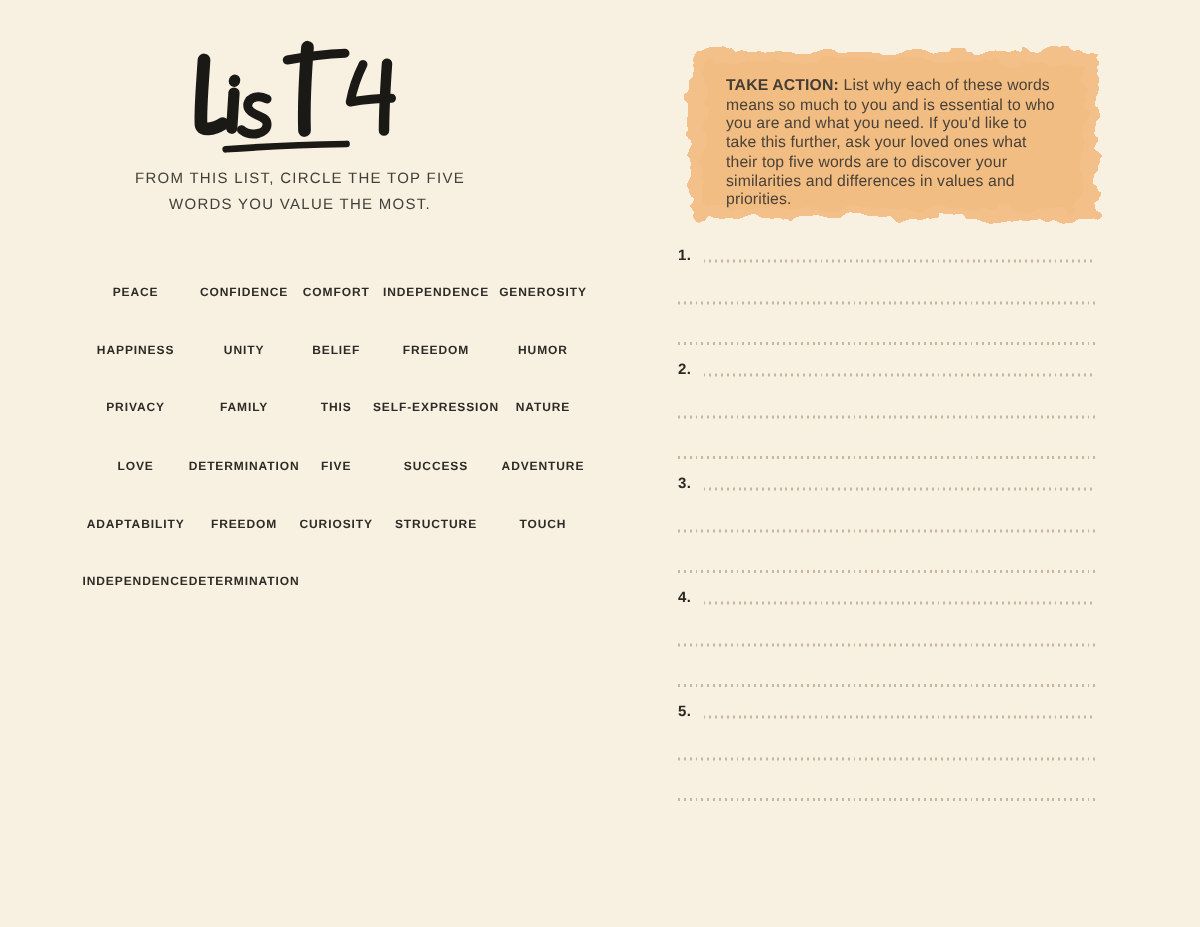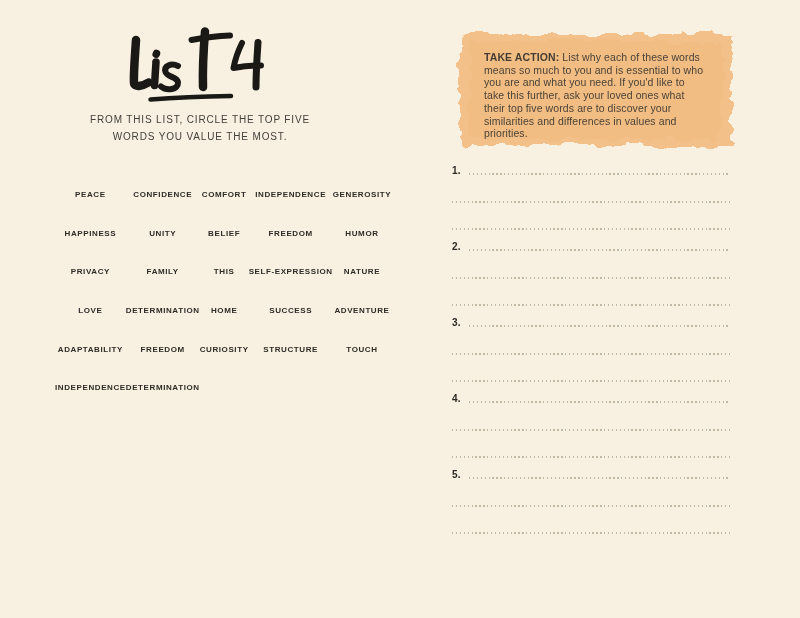--- a/index.html
+++ b/index.html
@@ -105,21 +105,21 @@
       <span class="word">BELIEF</span>
       <span class="word">FREEDOM</span>
       <span class="word">HUMOR</span>
       <span class="word">PRIVACY</span>
       <span class="word">FAMILY</span>
       <span class="word">THIS</span>
       <span class="word">SELF-EXPRESSION</span>
       <span class="word">NATURE</span>
       <span class="word">LOVE</span>
       <span class="word">DETERMINATION</span>
-      <span class="word">HOME</span>
+      <span class="word">FIVE</span>
       <span class="word">SUCCESS</span>
       <span class="word">ADVENTURE</span>
       <span class="word">ADAPTABILITY</span>
       <span class="word">FREEDOM</span>
       <span class="word">CURIOSITY</span>
       <span class="word">STRUCTURE</span>
       <span class="word">TOUCH</span>
       <span class="word">INDEPENDENCE</span>
       <span class="word">DETERMINATION</span>
     </div>

